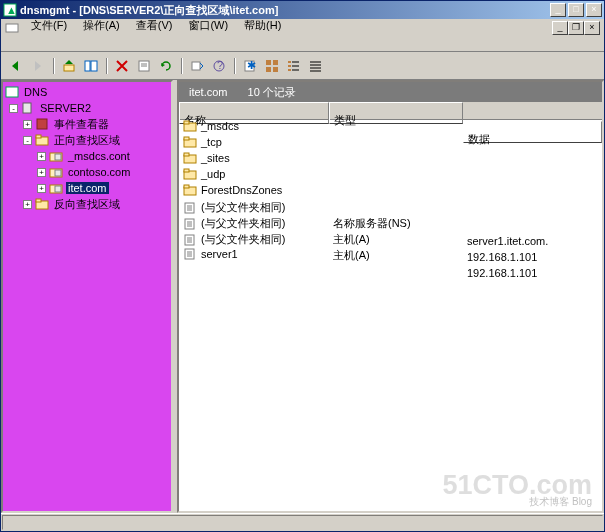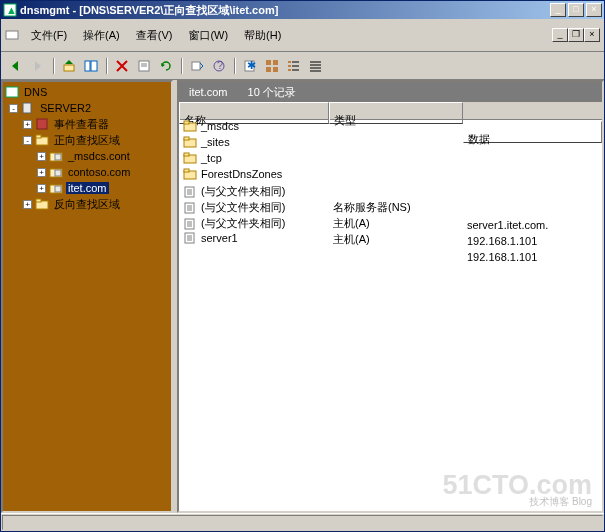--- a/index.html
+++ b/index.html
@@ -4,31 +4,31 @@
 <style>
 * { box-sizing: border-box; margin: 0; padding: 0; font-family: "Microsoft YaHei", SimSun, Tahoma, sans-serif; font-size: 11px; }
 body { background: #d4d0c8; width: 605px; height: 532px; overflow: hidden; }
 .window { border: 1px solid #0a246a; width: 605px; height: 532px; display: flex; flex-direction: column; background: #d4d0c8; }
 .titlebar { background: linear-gradient(to right, #0a246a, #a6caf0); height: 18px; display: flex; align-items: center; padding: 0 2px; color: white; }
 .titlebar-icon { width: 14px; height: 14px; margin-right: 3px; }
 .title-text { flex: 1; font-weight: bold; font-size: 11px; }
 .win-buttons { display: flex; gap: 2px; }
 .win-btn { width: 16px; height: 14px; background: #d4d0c8; border: 1px solid #fff; border-right-color: #404040; border-bottom-color: #404040; font-size: 9px; text-align: center; line-height: 11px; cursor: pointer; }
 
-.menubar { background: #d4d0c8; height: 30px; display: flex; align-items: center; padding: 16px 4px; border-bottom: 1px solid #808080; position: relative; }
+.menubar { background: #d4d0c8; height: 30px; display: flex; align-items: flex-end; padding: 16px 4px; border-bottom: 1px solid #808080; position: relative; }
 .menu-item { padding: 2px 8px; cursor: pointer; }
 .small-icon { width: 14px; height: 14px; margin-right: 4px; }
 .divider-v { width: 1px; height: 16px; background: #808080; margin: 0 4px; box-shadow: 1px 0 #fff; }
 .menu-right { margin-left: auto; display: flex; }
 
 .toolbar { background: #d4d0c8; height: 28px; display: flex; align-items: center; padding: 2px 4px; border-bottom: 1px solid #808080; gap: 0; }
 .tb-btn { width: 22px; height: 22px; display: inline-flex; align-items: center; justify-content: center; cursor: pointer; border: 1px solid transparent; }
 
 .content { flex: 1; display: flex; background: #d4d0c8; overflow: hidden; }
-.tree-panel { width: 172px; background: #a16207; border: 2px inset #d4d0c8; overflow: auto; }
+.tree-panel { width: 172px; background: #d946ef; border: 2px inset #d4d0c8; overflow: auto; }
 .tree { padding: 2px; }
 .tree-row { display: flex; align-items: center; height: 16px; white-space: nowrap; cursor: pointer; }
 .expander { width: 9px; height: 9px; border: 1px solid #808080; font-size: 8px; line-height: 7px; text-align: center; margin-right: 3px; color: #000; background: #fff; }
 .indent { display: inline-block; }
 .tree-icon { width: 14px; height: 12px; margin: 0 3px 0 0; display: inline-flex; align-items: center; justify-content: center; }
 .tree-label { padding: 0 2px; }
 .tree-label.selected { background: #0a246a; color: #fff; }
 
 .splitter { width: 4px; background: #d4d0c8; cursor: ew-resize; }
 
@@ -297,34 +297,47 @@
             <div class="list-cell col-data"></div>
           </div>
           <div class="list-row">
             <div class="list-cell col-name">
               <span class="row-icon">
                 <svg width="14" height="12">
                   <rect x="1" y="3" width="12" height="8" fill="#ffe9a8" stroke="#b08000"></rect>
                   <rect x="1" y="1" width="5" height="3" fill="#ffe9a8" stroke="#b08000"></rect>
                 </svg>
               </span>
-              <span>_sites</span>
+              <span>_tcp</span>
             </div>
             <div class="list-cell col-type"></div>
             <div class="list-cell col-data"></div>
           </div>
           <div class="list-row">
             <div class="list-cell col-name">
               <span class="row-icon">
                 <svg width="14" height="12">
                   <rect x="1" y="3" width="12" height="8" fill="#ffe9a8" stroke="#b08000"></rect>
                   <rect x="1" y="1" width="5" height="3" fill="#ffe9a8" stroke="#b08000"></rect>
                 </svg>
               </span>
-              <span>_tcp</span>
+              <span>_sites</span>
+            </div>
+            <div class="list-cell col-type"></div>
+            <div class="list-cell col-data"></div>
+          </div>
+          <div class="list-row">
+            <div class="list-cell col-name">
+              <span class="row-icon">
+                <svg width="14" height="12">
+                  <rect x="1" y="3" width="12" height="8" fill="#ffe9a8" stroke="#b08000"></rect>
+                  <rect x="1" y="1" width="5" height="3" fill="#ffe9a8" stroke="#b08000"></rect>
+                </svg>
+              </span>
+              <span>_udp</span>
             </div>
             <div class="list-cell col-type"></div>
             <div class="list-cell col-data"></div>
           </div>
           <div class="list-row">
             <div class="list-cell col-name">
               <span class="row-icon">
                 <svg width="14" height="12">
                   <rect x="1" y="3" width="12" height="8" fill="#ffe9a8" stroke="#b08000"></rect>
                   <rect x="1" y="1" width="5" height="3" fill="#ffe9a8" stroke="#b08000"></rect>

